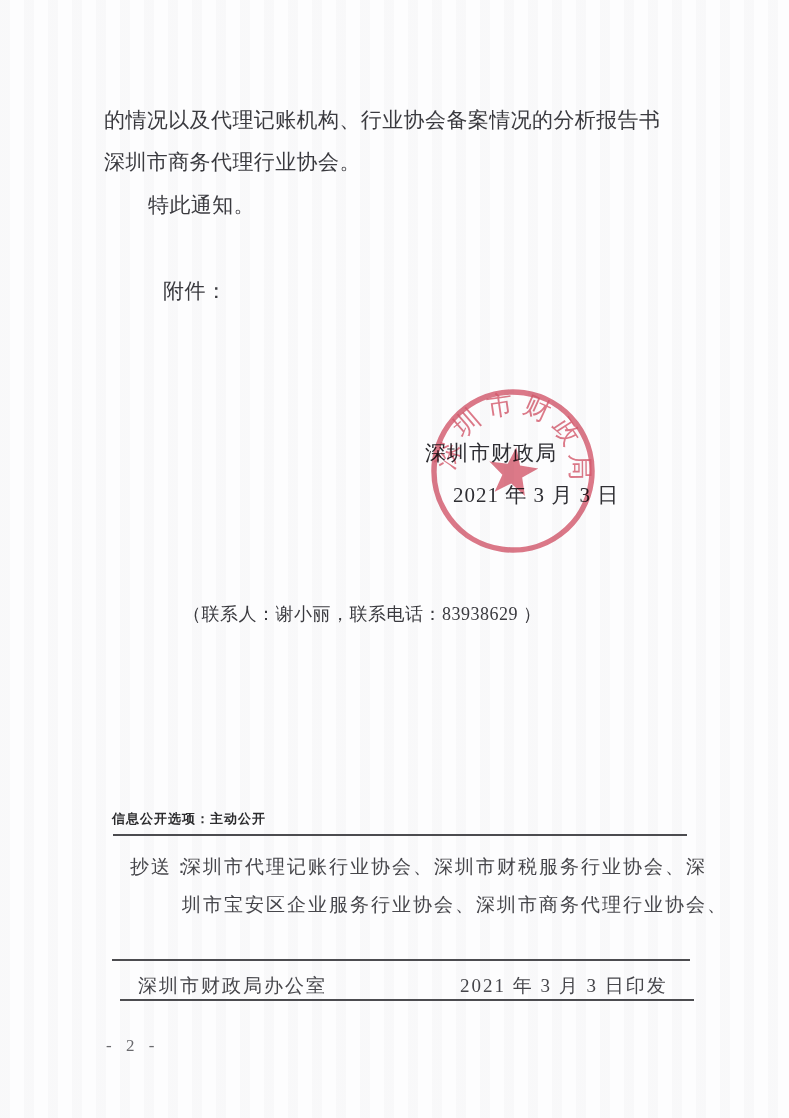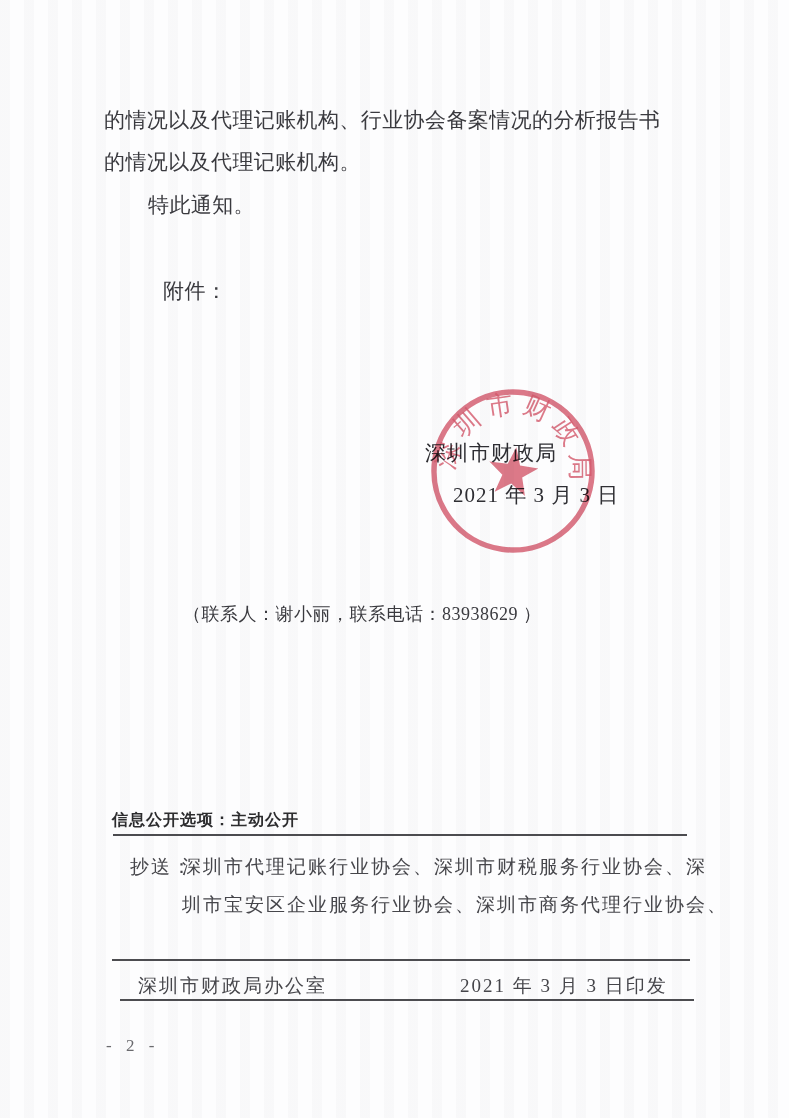--- a/index.html
+++ b/index.html
@@ -17,41 +17,41 @@
     overflow: hidden;
     font-family: "Liberation Serif", "DejaVu Serif", serif;
     color: #38383c;
   }
   .abs { position: absolute; white-space: nowrap; }
   .body-text { font-size: 21px; letter-spacing: 0.4px; color: #3a3a3f; }
   .att-content div { height: 40px; }
   .sig-text { font-size: 21px; letter-spacing: 1px; color: #2e2e33; }
   .contact { font-size: 18px; letter-spacing: 0.5px; color: #3a3a3f; }
   .footer-sans { font-family: "Liberation Sans", "DejaVu Sans", sans-serif; }
-  .publicity { font-size: 16px; font-weight: bold; letter-spacing: 1px; color: #2c2c2e; }
+  .publicity { font-size: 13px; font-weight: bold; letter-spacing: 1px; color: #2c2c2e; }
   .cc-text { font-size: 19px; letter-spacing: 2px; color: #46464b; }
   .rule { position: absolute; background: #4c4c50; }
   .page-num { font-size: 17px; letter-spacing: 5px; color: #6a6a6e;
               font-family: "Liberation Serif", serif; }
   .seal {
     position: absolute;
     left: 413px; top: 371px;
     width: 200px; height: 200px;
     mix-blend-mode: multiply;
     opacity: 0.88;
     transform: rotate(8deg);
   }
 </style>
 </head>
 <body>
 
 <div class="page">
 
   <div class="abs body-text" style="left:104px; top:106px;">的情况以及代理记账机构、行业协会备案情况的分析报告书</div>
-  <div class="abs body-text" style="left:104px; top:148px;">的情况以及代理记账机构。</div>
+  <div class="abs body-text" style="left:104px; top:148px;">深圳市商务代理行业协会。</div>
   <div class="abs body-text" style="left:148px; top:191px;">特此通知。</div>
 
   <div class="abs body-text" style="left:148px; top:277px;margin-left:15px;">附件：</div>
 
   <div class="abs sig-text" style="left:425px; top:439px;">深圳市财政局</div>
   <div class="abs sig-text" style="left:414px; top:481px;margin-left:39px;">2021 年 3 月 3 日</div>
 
   <svg class="seal" viewBox="0 0 200 200">
     <circle cx="100" cy="100" r="79" fill="none" stroke="#d0445a" stroke-width="5.5" stroke-opacity="0.82"></circle>
     <polygon fill="#cf4156" fill-opacity="0.8" points="100,76 106.2,93.5 124.7,94 110,105.2 115.3,123 100,112.5 84.7,123 90,105.2 75.3,94 93.8,93.5"></polygon>

